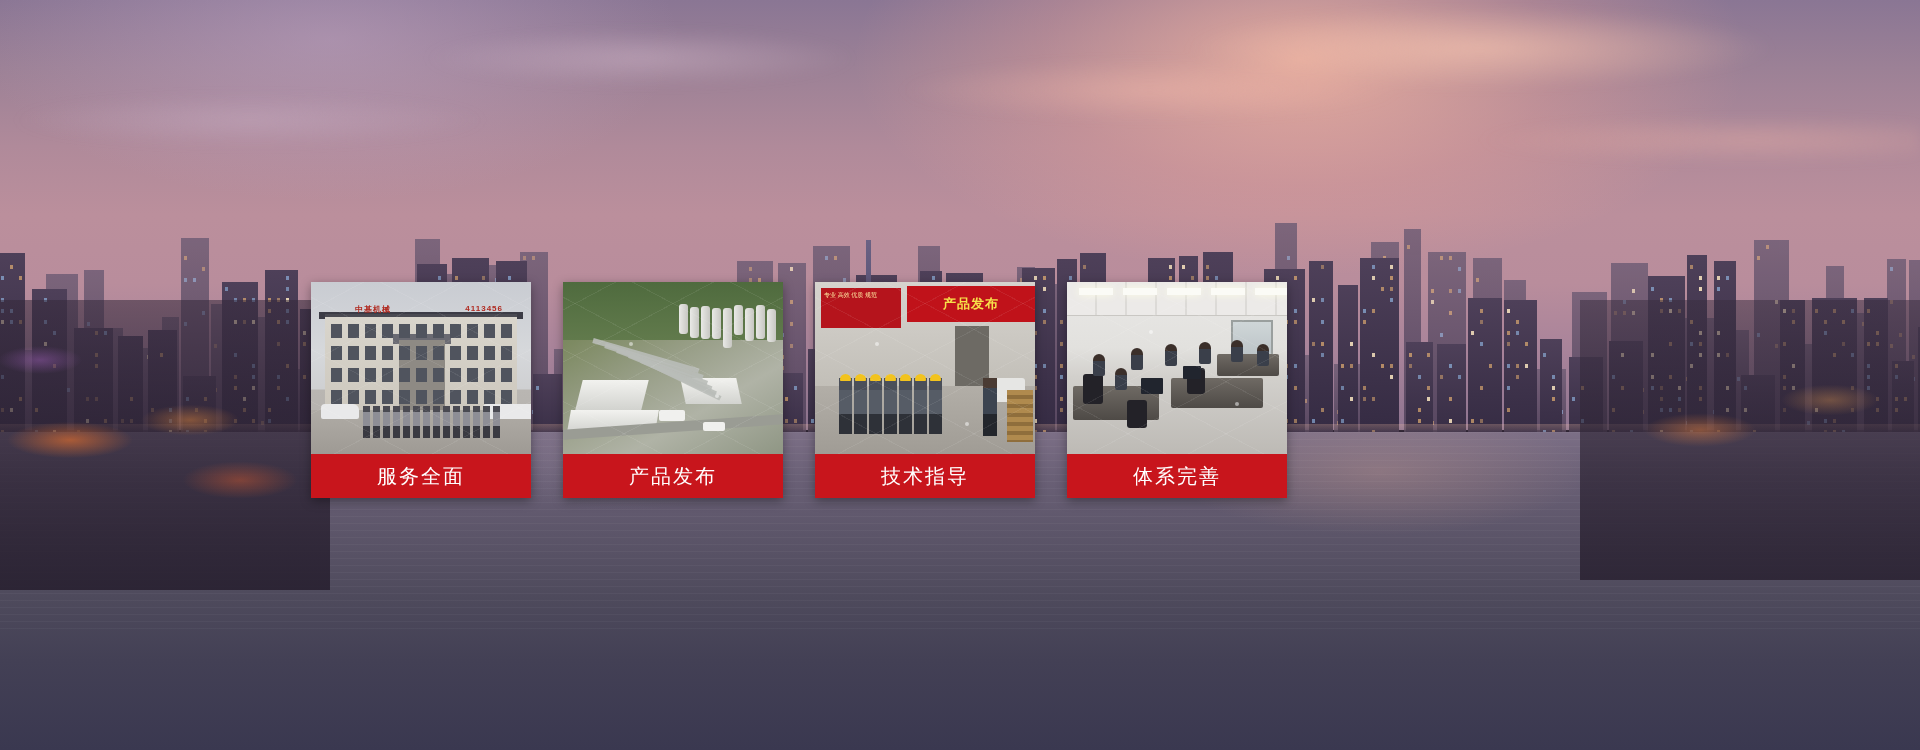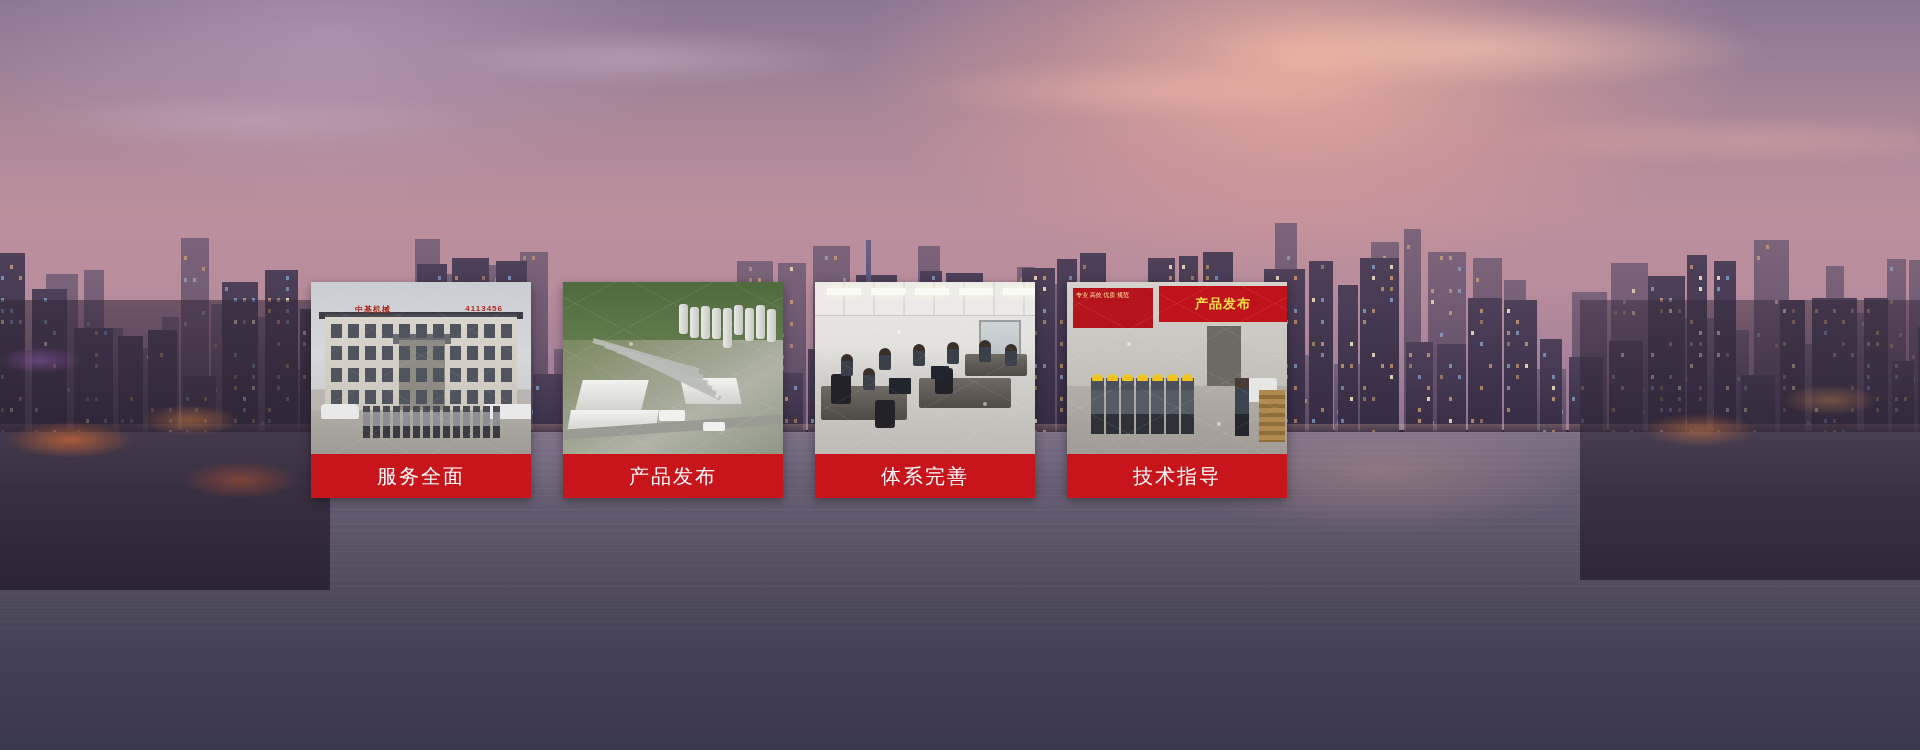--- a/index.html
+++ b/index.html
@@ -1509,54 +1509,20 @@
             <div class="wmdot" style="left:66px;top:60px;"></div>
             <div class="wmdot" style="left:152px;top:112px;"></div>
           </div>
         <div class="wm"></div>
       </div>
       <div class="card-cap">产品发布</div>
     </div>
 
     <div class="card">
       <div class="card-photo">
-        <div class="c3-bg"></div>
-        <div class="c3-ceil"></div>
-        <div class="c3-win"></div>
-        <div id="c3extras">
-            <div class="c3-light" style="left:12px;"></div>
-            <div class="c3-light" style="left:56px;"></div>
-            <div class="c3-light" style="left:100px;"></div>
-            <div class="c3-light" style="left:144px;"></div>
-            <div class="c3-light" style="left:188px;"></div>
-            <div class="c3-desk" style="left:6px;top:104px;width:86px;height:34px;"></div>
-            <div class="c3-desk" style="left:104px;top:96px;width:92px;height:30px;"></div>
-            <div class="c3-desk" style="left:150px;top:72px;width:62px;height:22px;"></div>
-            <div class="c3-chair" style="left:16px;top:92px;width:20px;height:30px;"></div>
-            <div class="c3-chair" style="left:120px;top:86px;width:18px;height:26px;"></div>
-            <div class="c3-chair" style="left:60px;top:118px;width:20px;height:28px;"></div>
-            <div class="c3-person" style="left:26px;top:72px;"></div>
-            <div class="c3-person" style="left:64px;top:66px;"></div>
-            <div class="c3-person" style="left:98px;top:62px;"></div>
-            <div class="c3-person" style="left:132px;top:60px;"></div>
-            <div class="c3-person" style="left:164px;top:58px;"></div>
-            <div class="c3-person" style="left:190px;top:62px;"></div>
-            <div class="c3-person" style="left:48px;top:86px;"></div>
-            <div class="c3-mon" style="left:74px;top:96px;width:22px;height:16px;"></div>
-            <div class="c3-mon" style="left:116px;top:84px;width:18px;height:13px;"></div>
-            <div class="wmdot" style="left:82px;top:48px;"></div>
-            <div class="wmdot" style="left:168px;top:120px;"></div>
-          </div>
-        <div class="wm"></div>
-      </div>
-      <div class="card-cap">体系完善</div>
-    </div>
-
-    <div class="card">
-      <div class="card-photo">
         <div class="c4-bg"></div>
         <div class="c4-wall"></div>
         <div class="c4-sidebanner">专业 高效
 优质 规范</div>
         <div class="c4-banner">
           <span>产品发布</span>
         </div>
         <div class="c4-door"></div>
         <div class="c4-floor"></div>
         <div class="c4-van"></div>
@@ -1578,14 +1544,48 @@
             <div class="c4-hat" style="left:115px;top:92px;"></div>
             <div class="c4-supervisor" style="left:168px;"></div>
             <div class="wmdot" style="left:60px;top:60px;"></div>
             <div class="wmdot" style="left:150px;top:140px;"></div>
           </div>
         <div class="wm"></div>
       </div>
       <div class="card-cap">技术指导</div>
     </div>
 
+    <div class="card">
+      <div class="card-photo">
+        <div class="c3-bg"></div>
+        <div class="c3-ceil"></div>
+        <div class="c3-win"></div>
+        <div id="c3extras">
+            <div class="c3-light" style="left:12px;"></div>
+            <div class="c3-light" style="left:56px;"></div>
+            <div class="c3-light" style="left:100px;"></div>
+            <div class="c3-light" style="left:144px;"></div>
+            <div class="c3-light" style="left:188px;"></div>
+            <div class="c3-desk" style="left:6px;top:104px;width:86px;height:34px;"></div>
+            <div class="c3-desk" style="left:104px;top:96px;width:92px;height:30px;"></div>
+            <div class="c3-desk" style="left:150px;top:72px;width:62px;height:22px;"></div>
+            <div class="c3-chair" style="left:16px;top:92px;width:20px;height:30px;"></div>
+            <div class="c3-chair" style="left:120px;top:86px;width:18px;height:26px;"></div>
+            <div class="c3-chair" style="left:60px;top:118px;width:20px;height:28px;"></div>
+            <div class="c3-person" style="left:26px;top:72px;"></div>
+            <div class="c3-person" style="left:64px;top:66px;"></div>
+            <div class="c3-person" style="left:98px;top:62px;"></div>
+            <div class="c3-person" style="left:132px;top:60px;"></div>
+            <div class="c3-person" style="left:164px;top:58px;"></div>
+            <div class="c3-person" style="left:190px;top:62px;"></div>
+            <div class="c3-person" style="left:48px;top:86px;"></div>
+            <div class="c3-mon" style="left:74px;top:96px;width:22px;height:16px;"></div>
+            <div class="c3-mon" style="left:116px;top:84px;width:18px;height:13px;"></div>
+            <div class="wmdot" style="left:82px;top:48px;"></div>
+            <div class="wmdot" style="left:168px;top:120px;"></div>
+          </div>
+        <div class="wm"></div>
+      </div>
+      <div class="card-cap">体系完善</div>
+    </div>
+
   </div>
 </div>
 
 </body></html>

